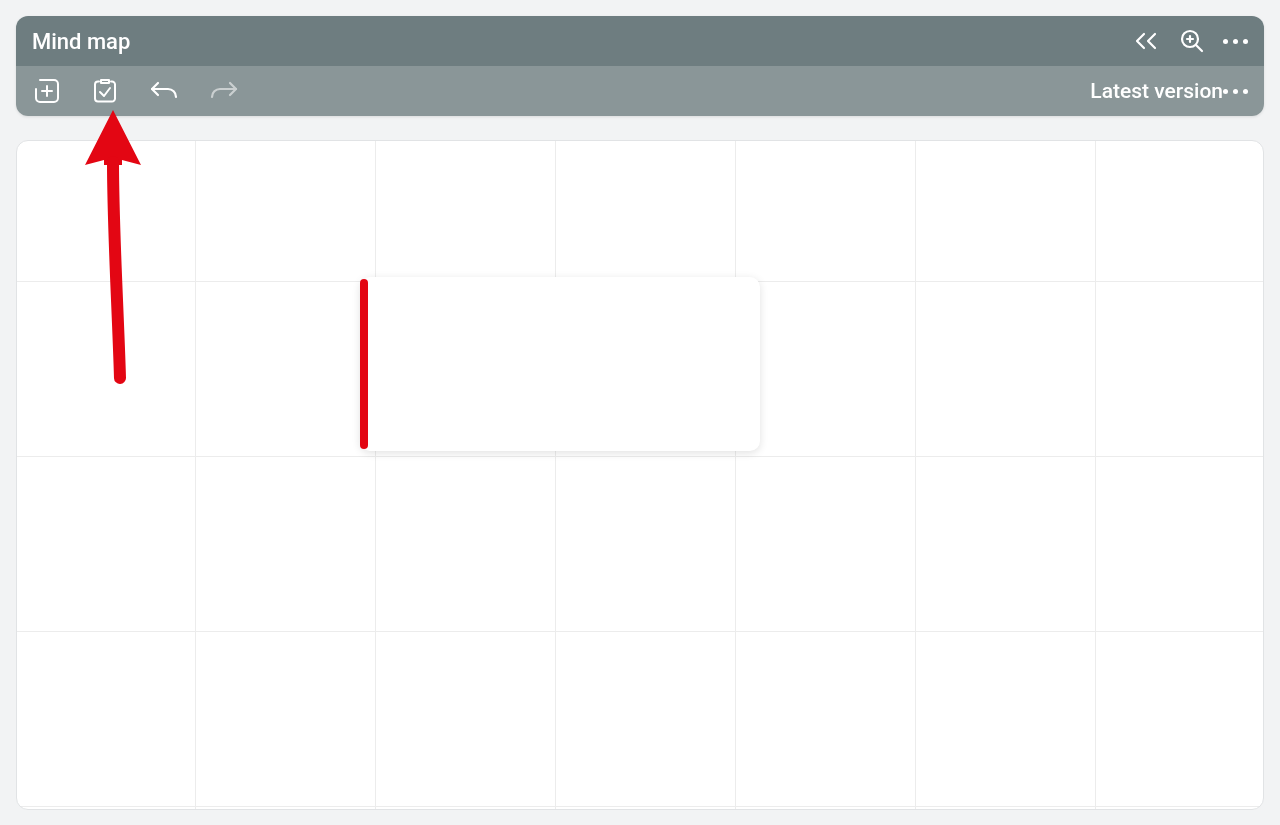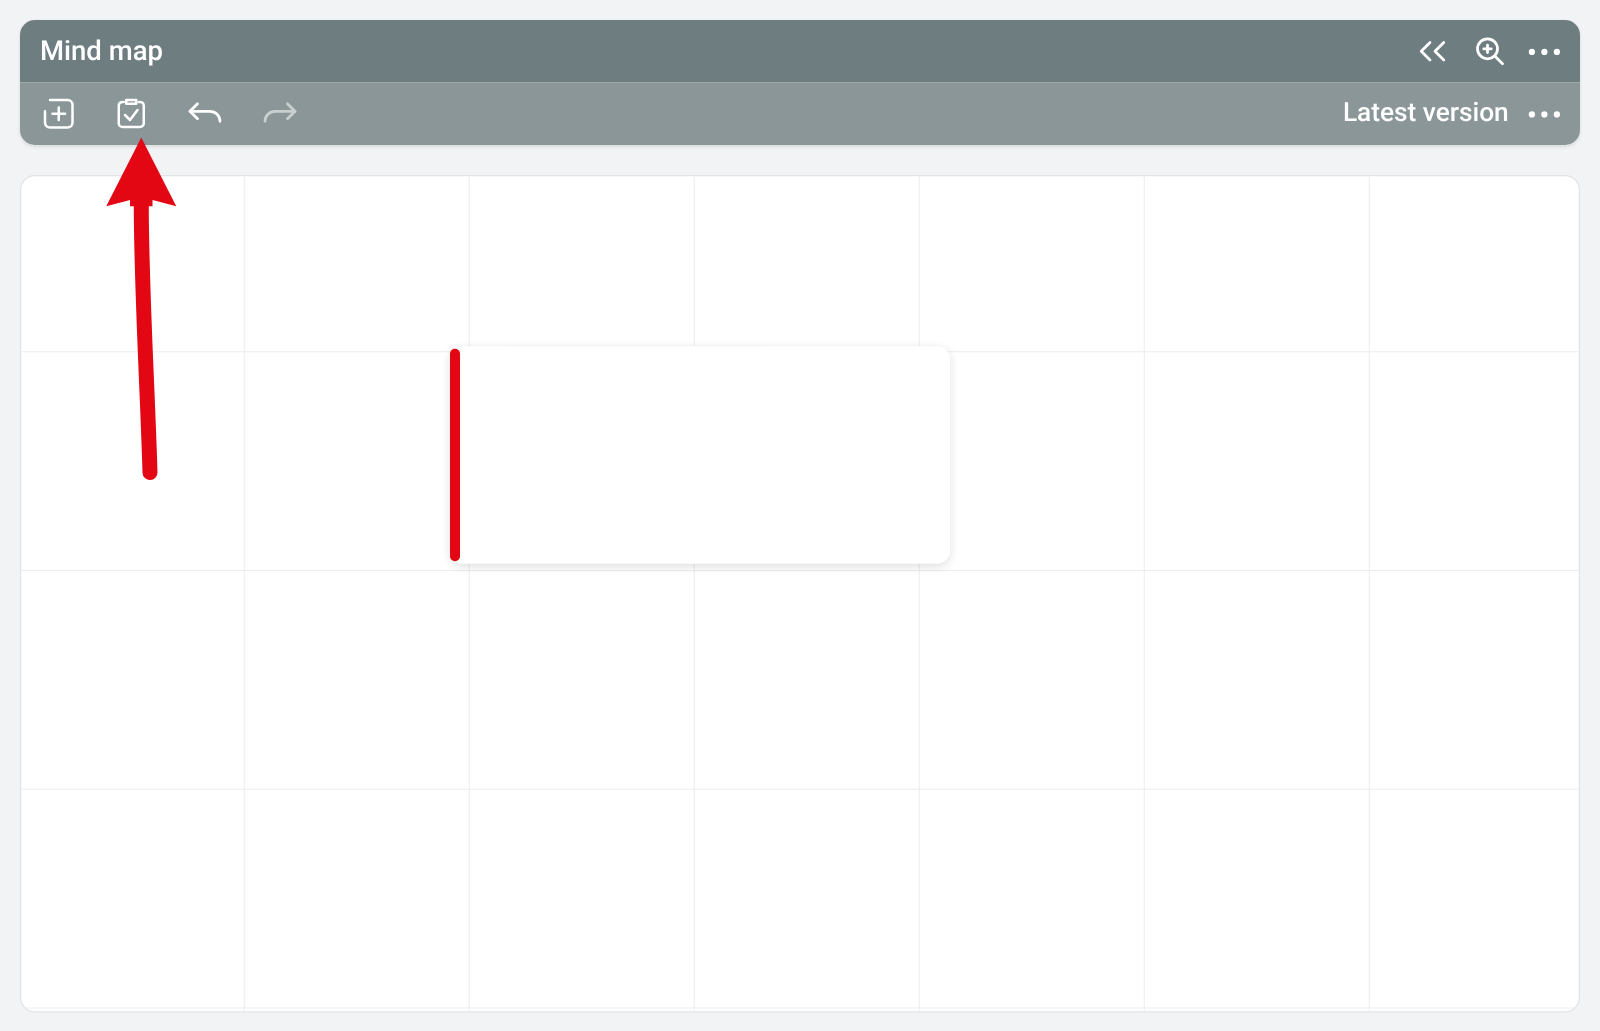--- a/index.html
+++ b/index.html
@@ -57,21 +57,20 @@
     
     .header-bottom-left {
       display: flex;
       align-items: center;
       gap: 28px;
     }
     
     .header-bottom-right {
       display: flex;
       align-items: center;
-      gap: 16px;
       font-size: 21px;
       font-weight: 500;
     }
     
     .icon-btn {
       cursor: pointer;
       display: flex;
       align-items: center;
       justify-content: center;
     }

